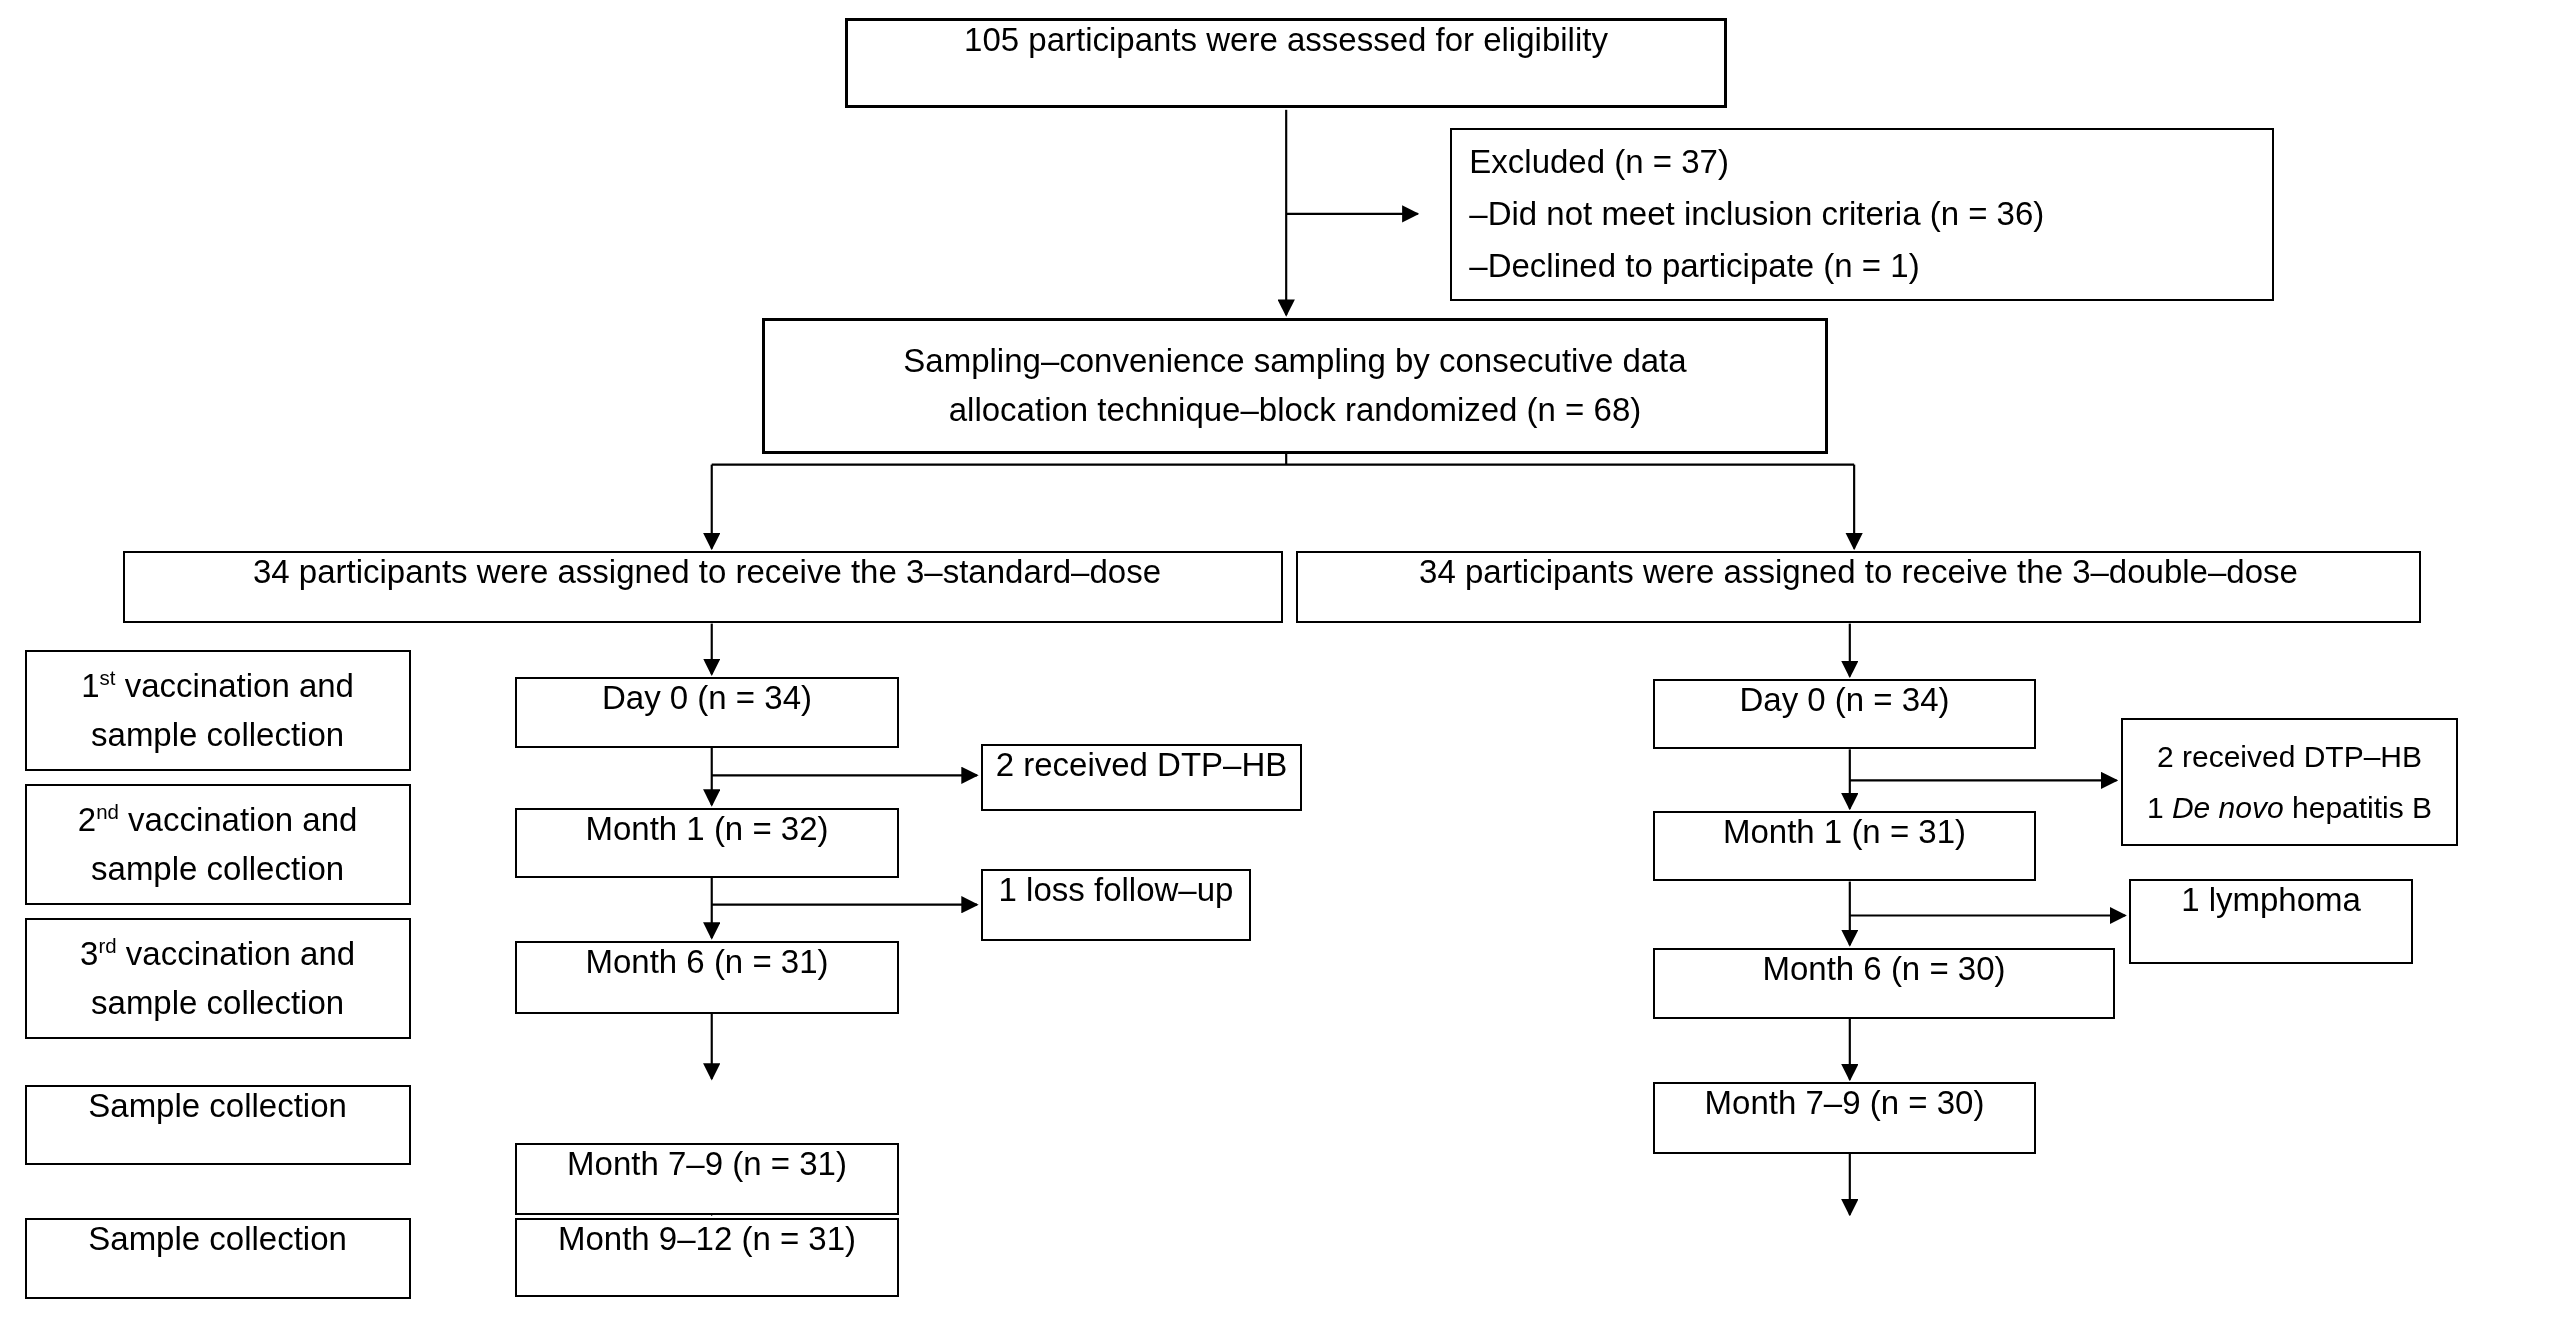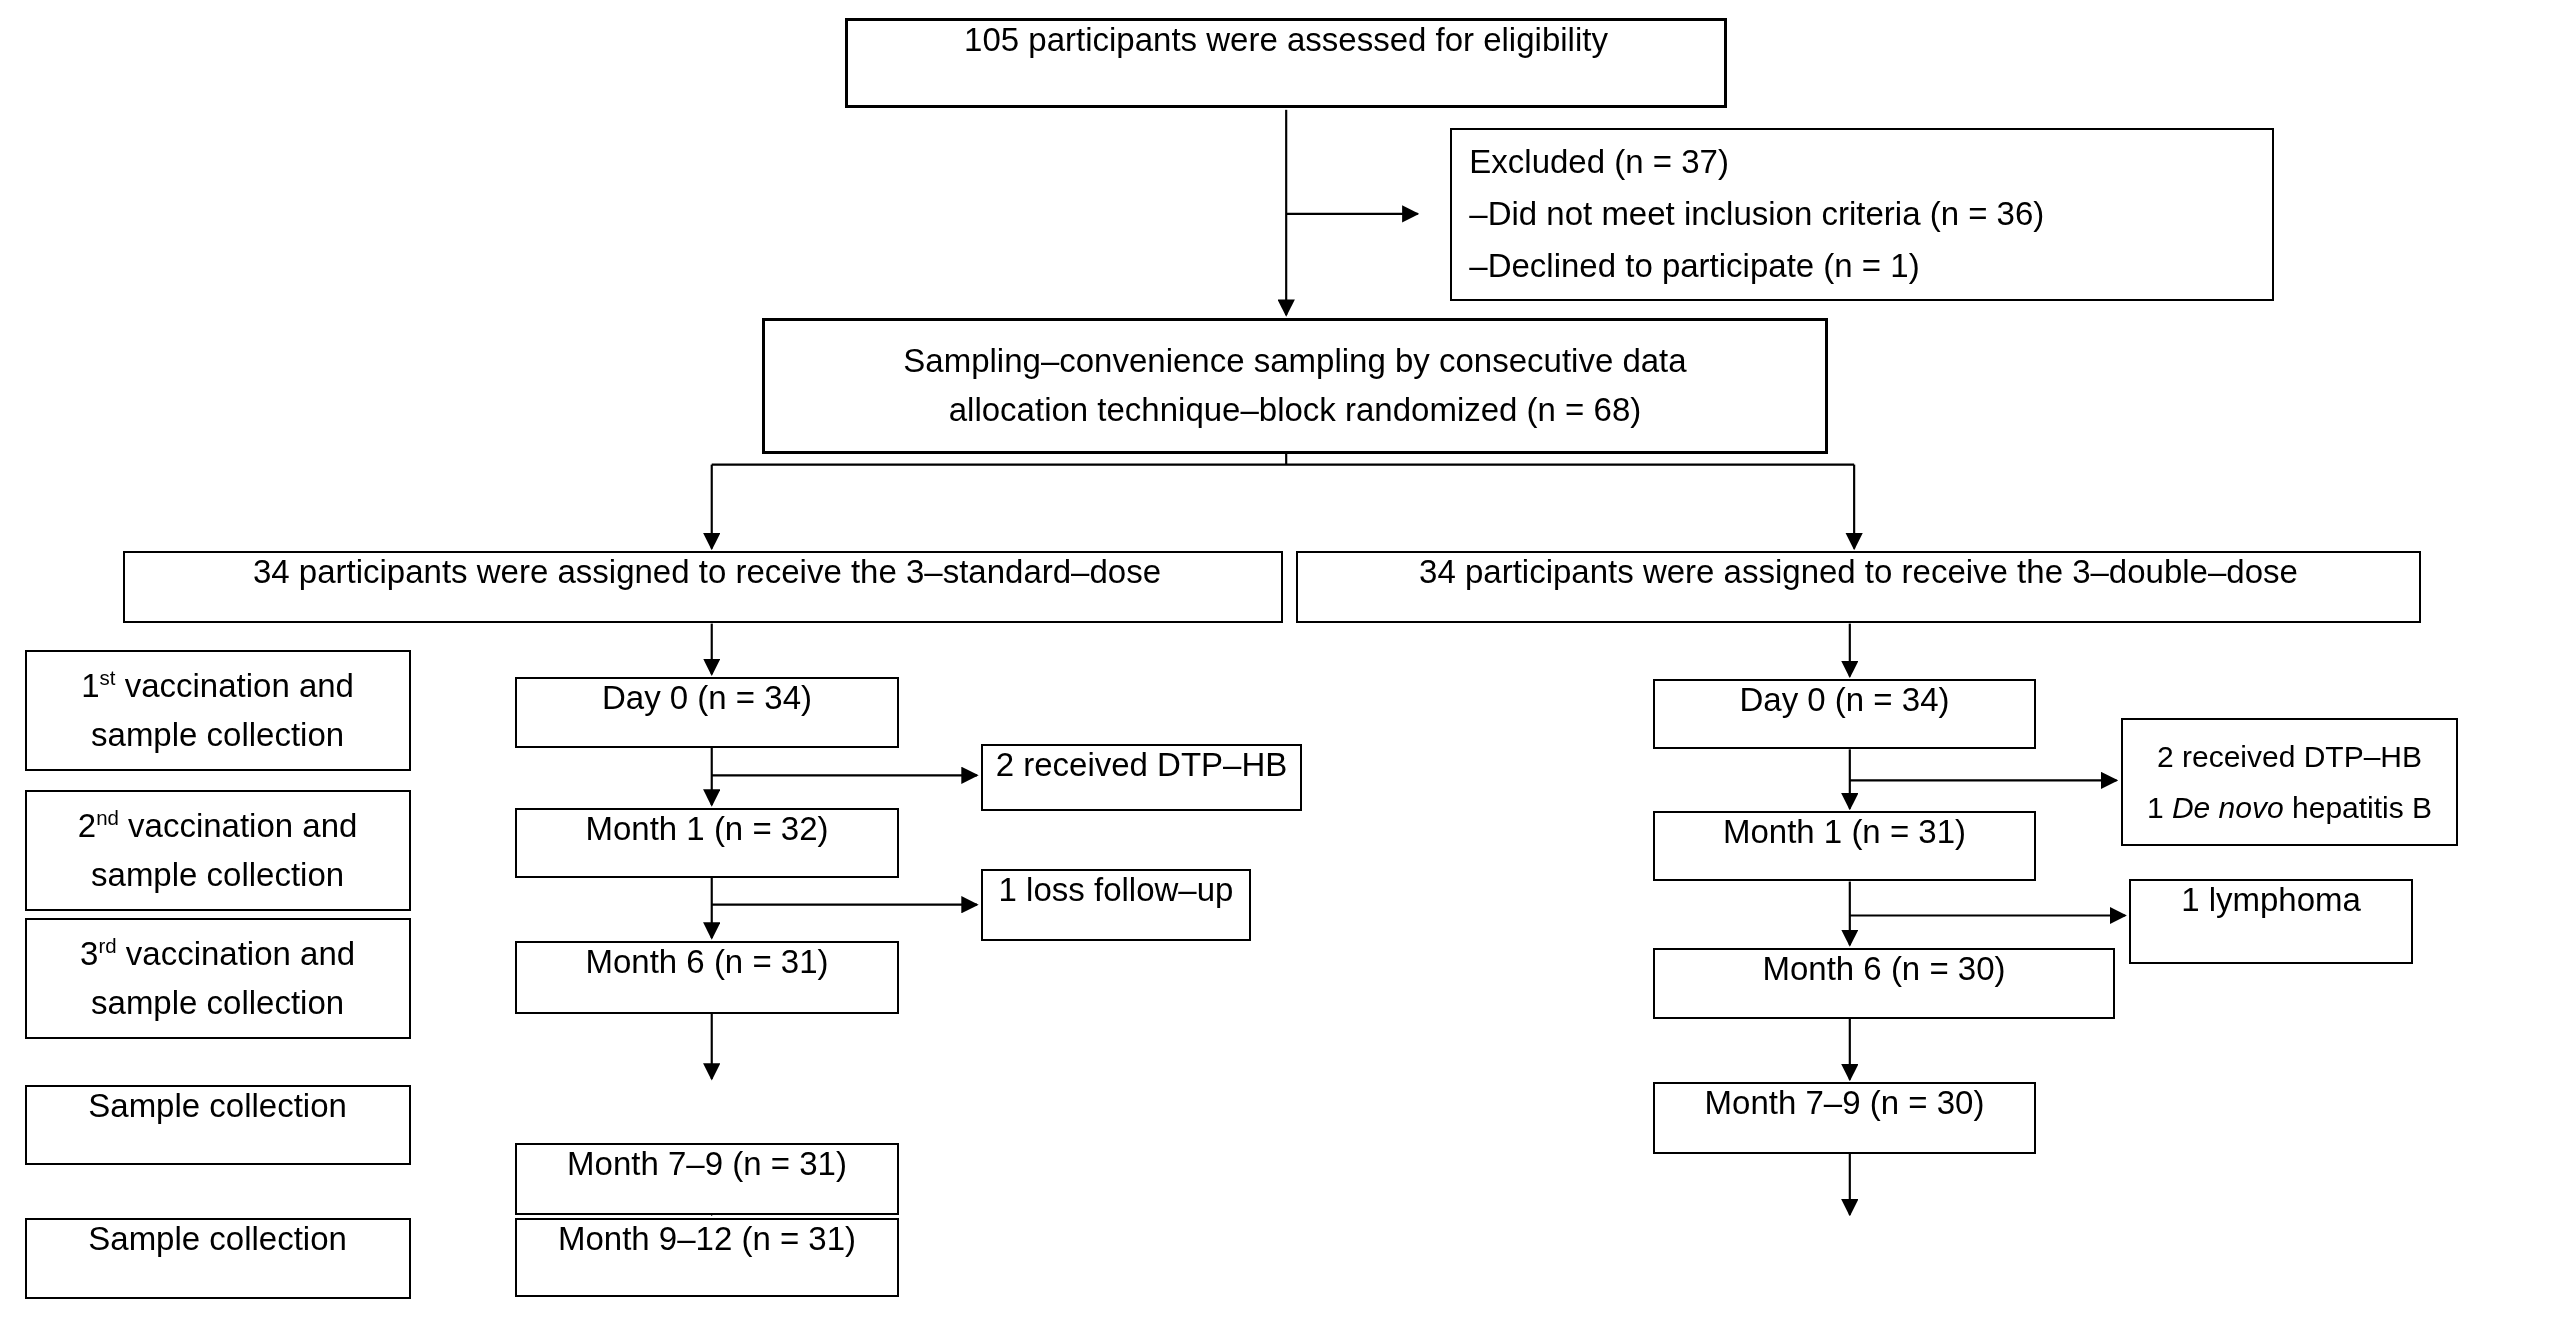--- a/index.html
+++ b/index.html
@@ -39,21 +39,21 @@
   .italic { font-style: italic; }
 
   
   #b-assessed { left: 845px; top: 18px;   width: 882px; height: 90px; }
   #b-excluded { left: 1422px; top: 128px;  width: 824px; height: 173px; }
   #b-random   { left: 762px; top: 318px;  width: 1066px; height: 136px; }
   #b-assignL  { left: 123px;  top: 551px;  width: 1160px; height: 72px; padding-left: 8px; }
   #b-assignR  { left: 1296px; top: 551px;  width: 1125px; height: 72px; }
 
   #b-lab1 { left: 24.6px; top: 650px;  width: 386px; height: 121px; }
-  #b-lab2 { left: 24.6px; top: 784px; width: 386px; height: 121px; margin-top: 6px; }
+  #b-lab2 { left: 24.6px; top: 784px; width: 386px; height: 121px; }
   #b-lab3 { left: 24.6px; top: 918px; width: 386px; height: 121px; }
   #b-lab4 { left: 24.6px; top: 1085px; width: 386px; height: 80px; }
   #b-lab5 { left: 24.6px; top: 1218px; width: 386px; height: 81px; }
 
   #b-day0L  { left: 515px; top: 677px;  width: 384px; height: 71px; }
   #b-m1L    { left: 515px; top: 808px; width: 384px; height: 70px; }
   #b-m6L    { left: 515px; top: 941px; width: 384px; height: 73px; }
   #b-m79L   { left: 515px; top: 1143px; width: 384px; height: 72px; }
   #b-m912L  { left: 515px; top: 1218px; width: 384px; height: 79px; }
   #b-dtpL   { left: 981px; top: 744px; width: 321px; height: 67px; }

